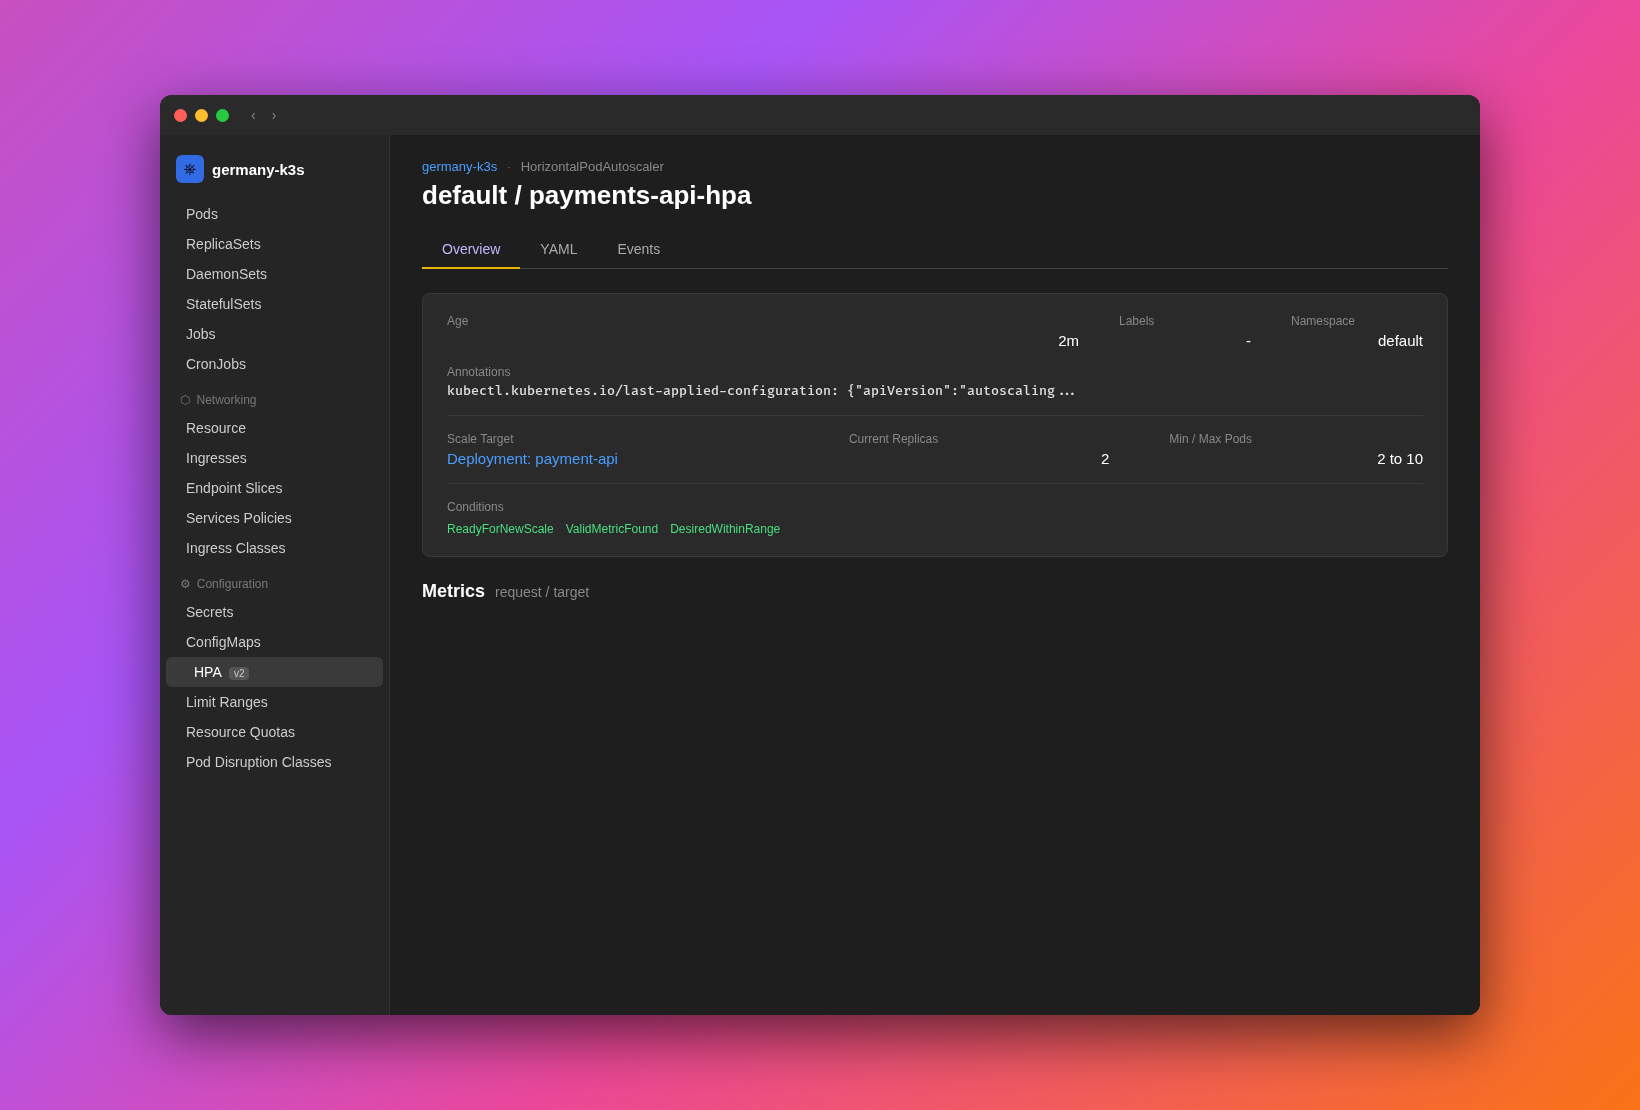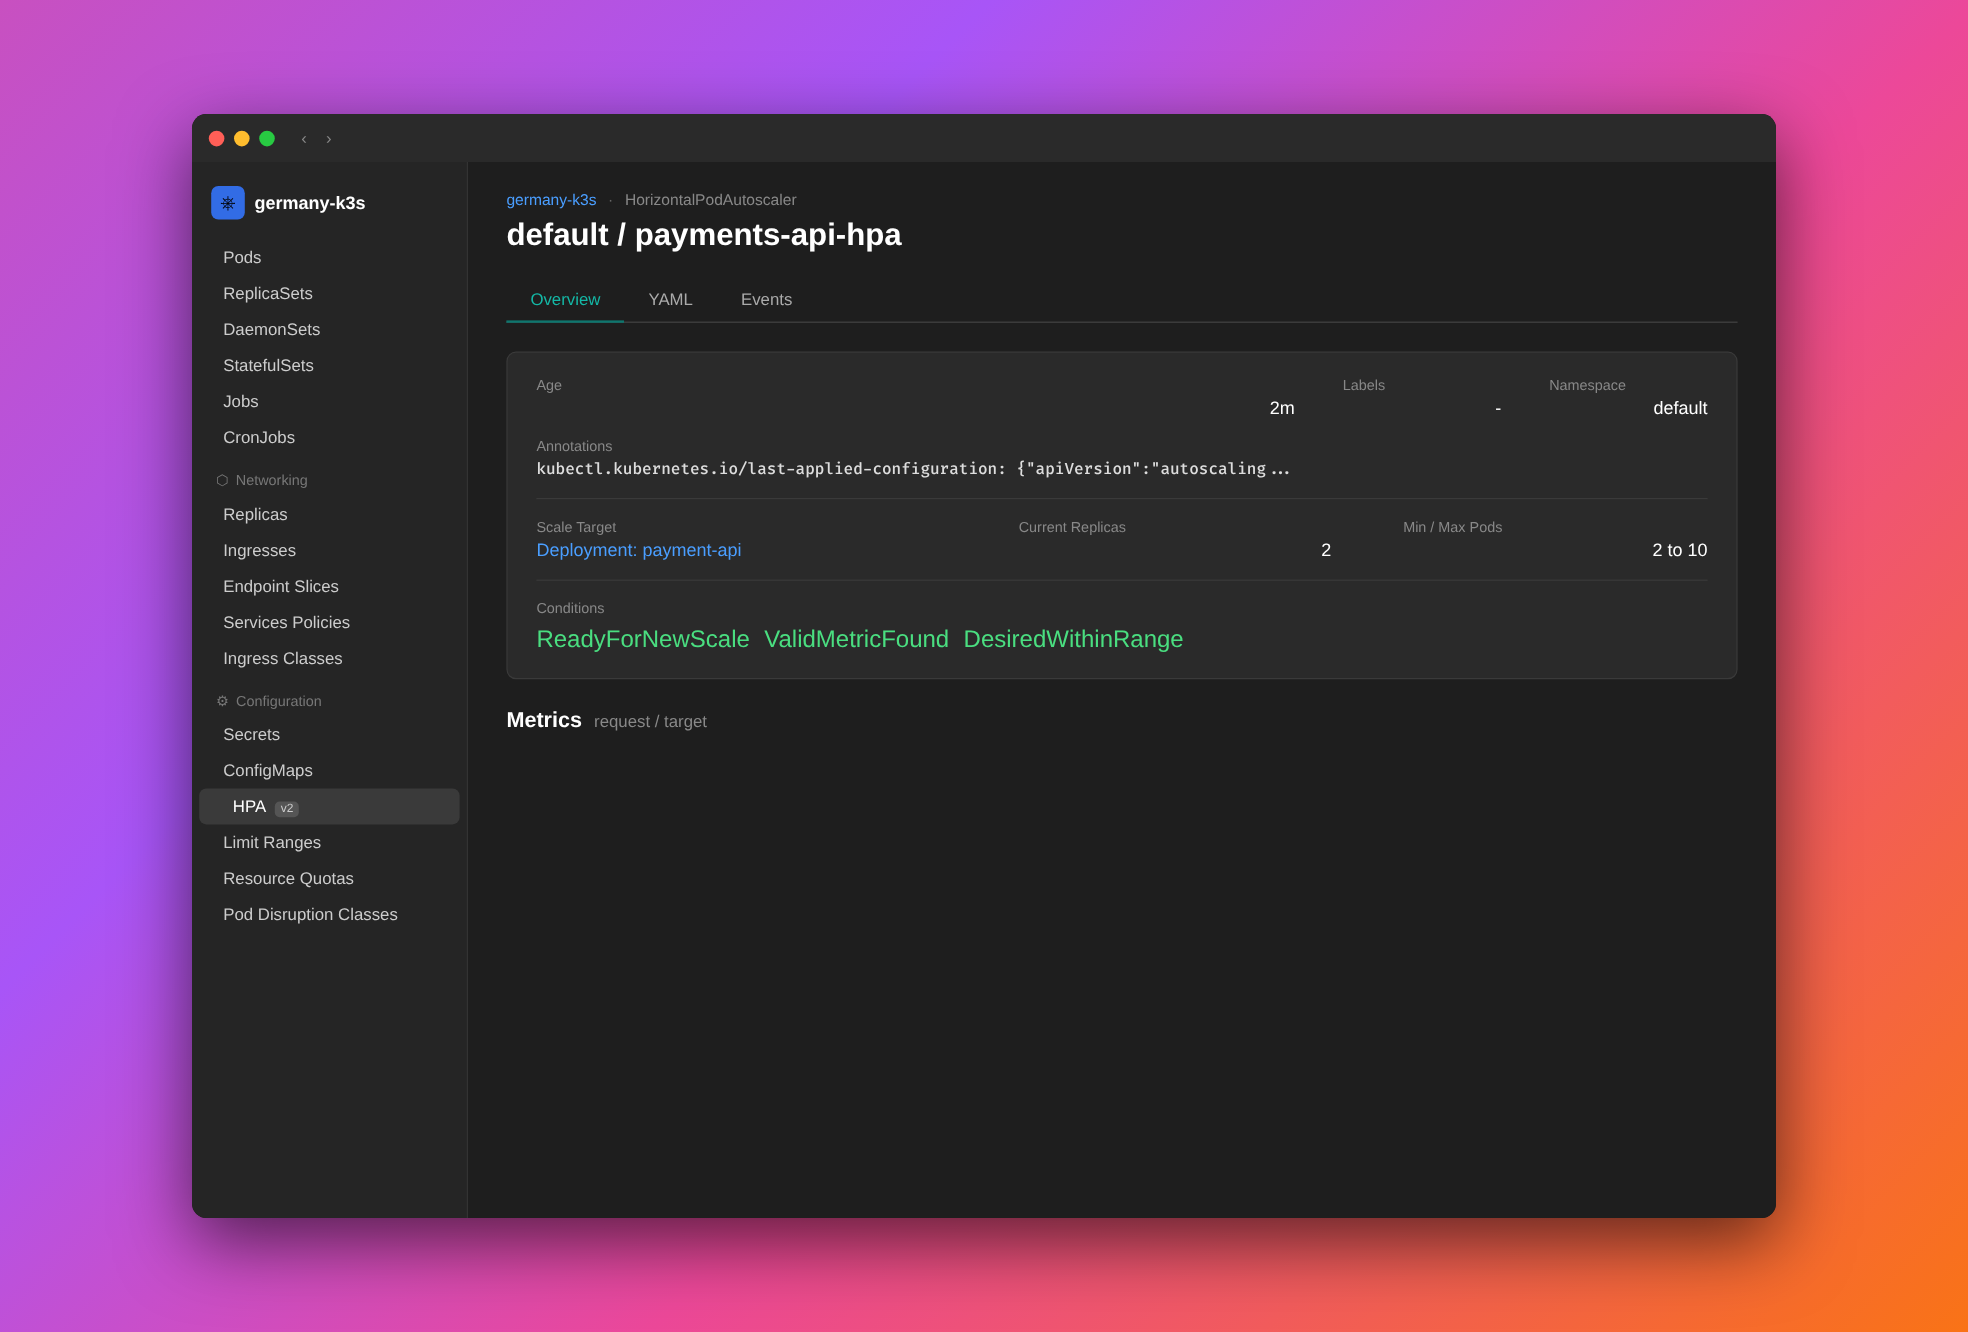--- a/index.html
+++ b/index.html
@@ -147,22 +147,22 @@
     }
     .tab {
       padding: 10px 20px;
       color: #aaa;
       font-size: 14px;
       cursor: pointer;
       border-bottom: 2px solid transparent;
       margin-bottom: -1px;
     }
     .tab.active {
-      color: #14b8a6;
-      border-bottom: 2px solid #0f766e;
+      color: #c4b5fd;
+      border-bottom: 2px solid #eab308;
     }
     .info-card {
       background: #2a2a2a;
       border: 1px solid #3a3a3a;
       border-radius: 8px;
       padding: 20px 24px;
       margin-bottom: 20px;
     }
     .info-grid {
       display: grid;
@@ -208,21 +208,21 @@
       color: #888;
       font-size: 12px;
       margin-bottom: 8px;
     }
     .conditions-row {
       display: flex;
       gap: 12px;
     }
     .condition-badge {
       color: #4ade80;
-      font-size: 20px;
+      font-size: 12px;
     }
     .metrics-section {
       margin-top: 24px;
     }
     .metrics-header {
       display: flex;
       align-items: baseline;
       gap: 10px;
       margin-bottom: 16px;
     }
@@ -292,21 +292,21 @@
       <div class="sidebar-item">DaemonSets</div>
       <div class="sidebar-item">StatefulSets</div>
       <div class="sidebar-item">Jobs</div>
       <div class="sidebar-item">CronJobs</div>
 
       <div class="sidebar-section">
         <span>⬡</span>
         <span>Networking</span>
       </div>
 
-      <div class="sidebar-item">Replicas</div>
+      <div class="sidebar-item">Resource</div>
       <div class="sidebar-item">Ingresses</div>
       <div class="sidebar-item">Endpoint Slices</div>
       <div class="sidebar-item">Services Policies</div>
       <div class="sidebar-item">Ingress Classes</div>
 
       <div class="sidebar-section">
         <span>⚙</span>
         <span>Configuration</span>
       </div>
 

